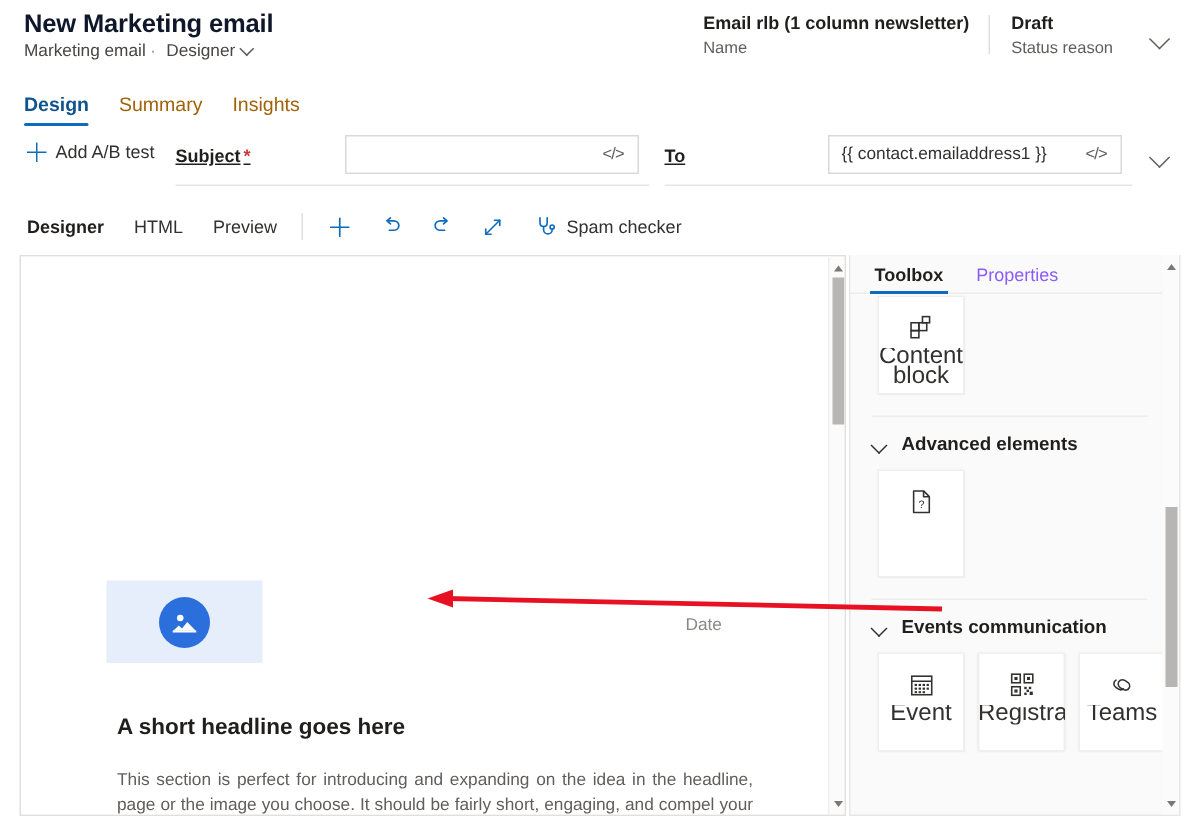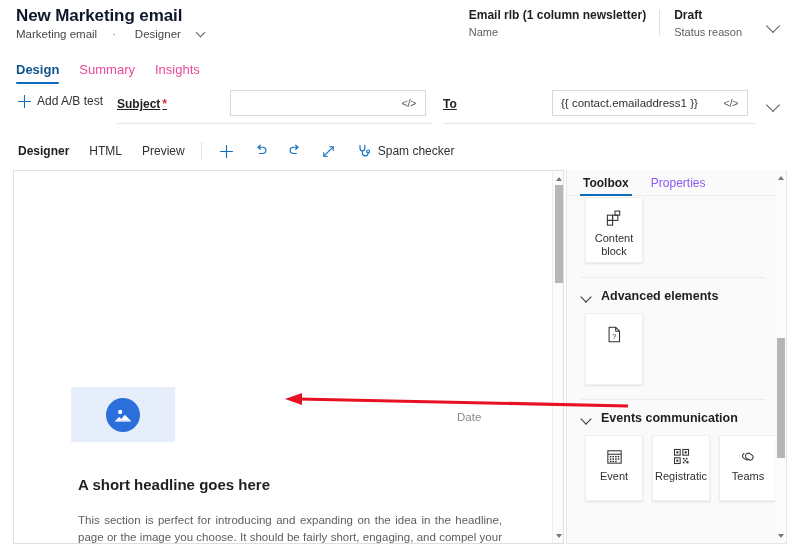--- a/index.html
+++ b/index.html
@@ -15,21 +15,21 @@
   #app { position: relative; width: 800px; height: 554px; background:#fff; }
 
   
   .header { position:absolute; left:0; top:0; width:800px; height:48px; }
   .hdr-title {
     position:absolute; left:16px; top:6px;
     font-size:17px; font-weight:600; color:#0f172a; letter-spacing:-0.1px;
   }
   .hdr-sub {
     position:absolute; left:16px; top:28px;
-    font-size:11.5px; color:#484644; display:flex; align-items:flex-start; gap:15px;
+    font-size:11.5px; color:#484644; display:flex; align-items:flex-start; gap:3px;
   }
   .hdr-sub .dotsep { color:#8a8886; font-size:11px; }
   .hdr-sub .designer { margin-left:4px; }
   .chev-sm { display:inline-block; width:10px; height:10px; position:relative; }
   .chev-sm::before {
     content:''; position:absolute; left:1px; top:1px; width:6px; height:6px;
     border-right:1.2px solid #605e5c; border-bottom:1.2px solid #605e5c;
     transform:rotate(45deg);
   }
   .hdr-right { position:absolute; right:14px; top:8px; display:flex; align-items:flex-start; }
@@ -46,21 +46,21 @@
   .caret-big { width:13px; height:13px; position:relative; }
   .caret-big::before {
     content:''; position:absolute; left:1px; top:2px; width:9px; height:9px;
     border-right:1.3px solid #605e5c; border-bottom:1.3px solid #605e5c;
     transform:rotate(45deg);
   }
 
   
   .tabbar { position:absolute; left:0; top:52px; width:800px; height:32px; display:flex; align-items:flex-end; }
   .tab {
-    position:relative; font-size:13px; color:#ec4899; padding:0 0 7px 0;
+    position:relative; font-size:13px; color:#a16207; padding:0 0 7px 0;
     margin-left:16px; cursor:pointer; white-space:nowrap;
   }
   .tab:first-child { margin-left:16px; }
   .tab + .tab { margin-left:20px; }
   .tab.active { color:#0f548c; font-weight:600; }
   .tab.active::after {
     content:''; position:absolute; left:0; right:0; bottom:0; height:2px;
     background:#0f6cbd; border-radius:1px;
   }
 
@@ -164,21 +164,21 @@
   }
   .tiles { display:flex; gap:9px; padding:0 0 0 18px; }
   .tile {
     width:58px; height:66px; background:#fff; border:1px solid #f0efee;
     box-shadow:0 0.6px 1.8px rgba(0,0,0,.10), 0 0.1px 0.5px rgba(0,0,0,.08);
     display:flex; flex-direction:column; align-items:center; justify-content:flex-start;
     padding-top:9px; cursor:pointer;
   }
   .tile .ticon { height:22px; display:flex; align-items:center; justify-content:center; }
   .tile .tlabel {
-    margin-top:3px; font-size:11px; line-height:12.5px; color:#323130;
+    margin-top:3px; font-size:16px; line-height:12.5px; color:#323130;
     text-align:center; width:58px; overflow:hidden; white-space:pre-line;
   }
   .divider { height:1px; background:#ececea; margin:14px 12px 0 14px; }
 
   .rscroll { position:absolute; right:0; top:0; width:11px; height:100%; background:#fbfbfb; }
   .rscroll .arr { position:absolute; left:0; width:11px; height:11px; display:flex; align-items:center; justify-content:center; cursor:pointer; }
   .rscroll .arr.up { top:2px; } .rscroll .arr.dn { bottom:2px; }
   .rscroll .thumb { position:absolute; left:1.5px; width:8px; background:#b8b6b4; cursor:pointer; }
 
   

